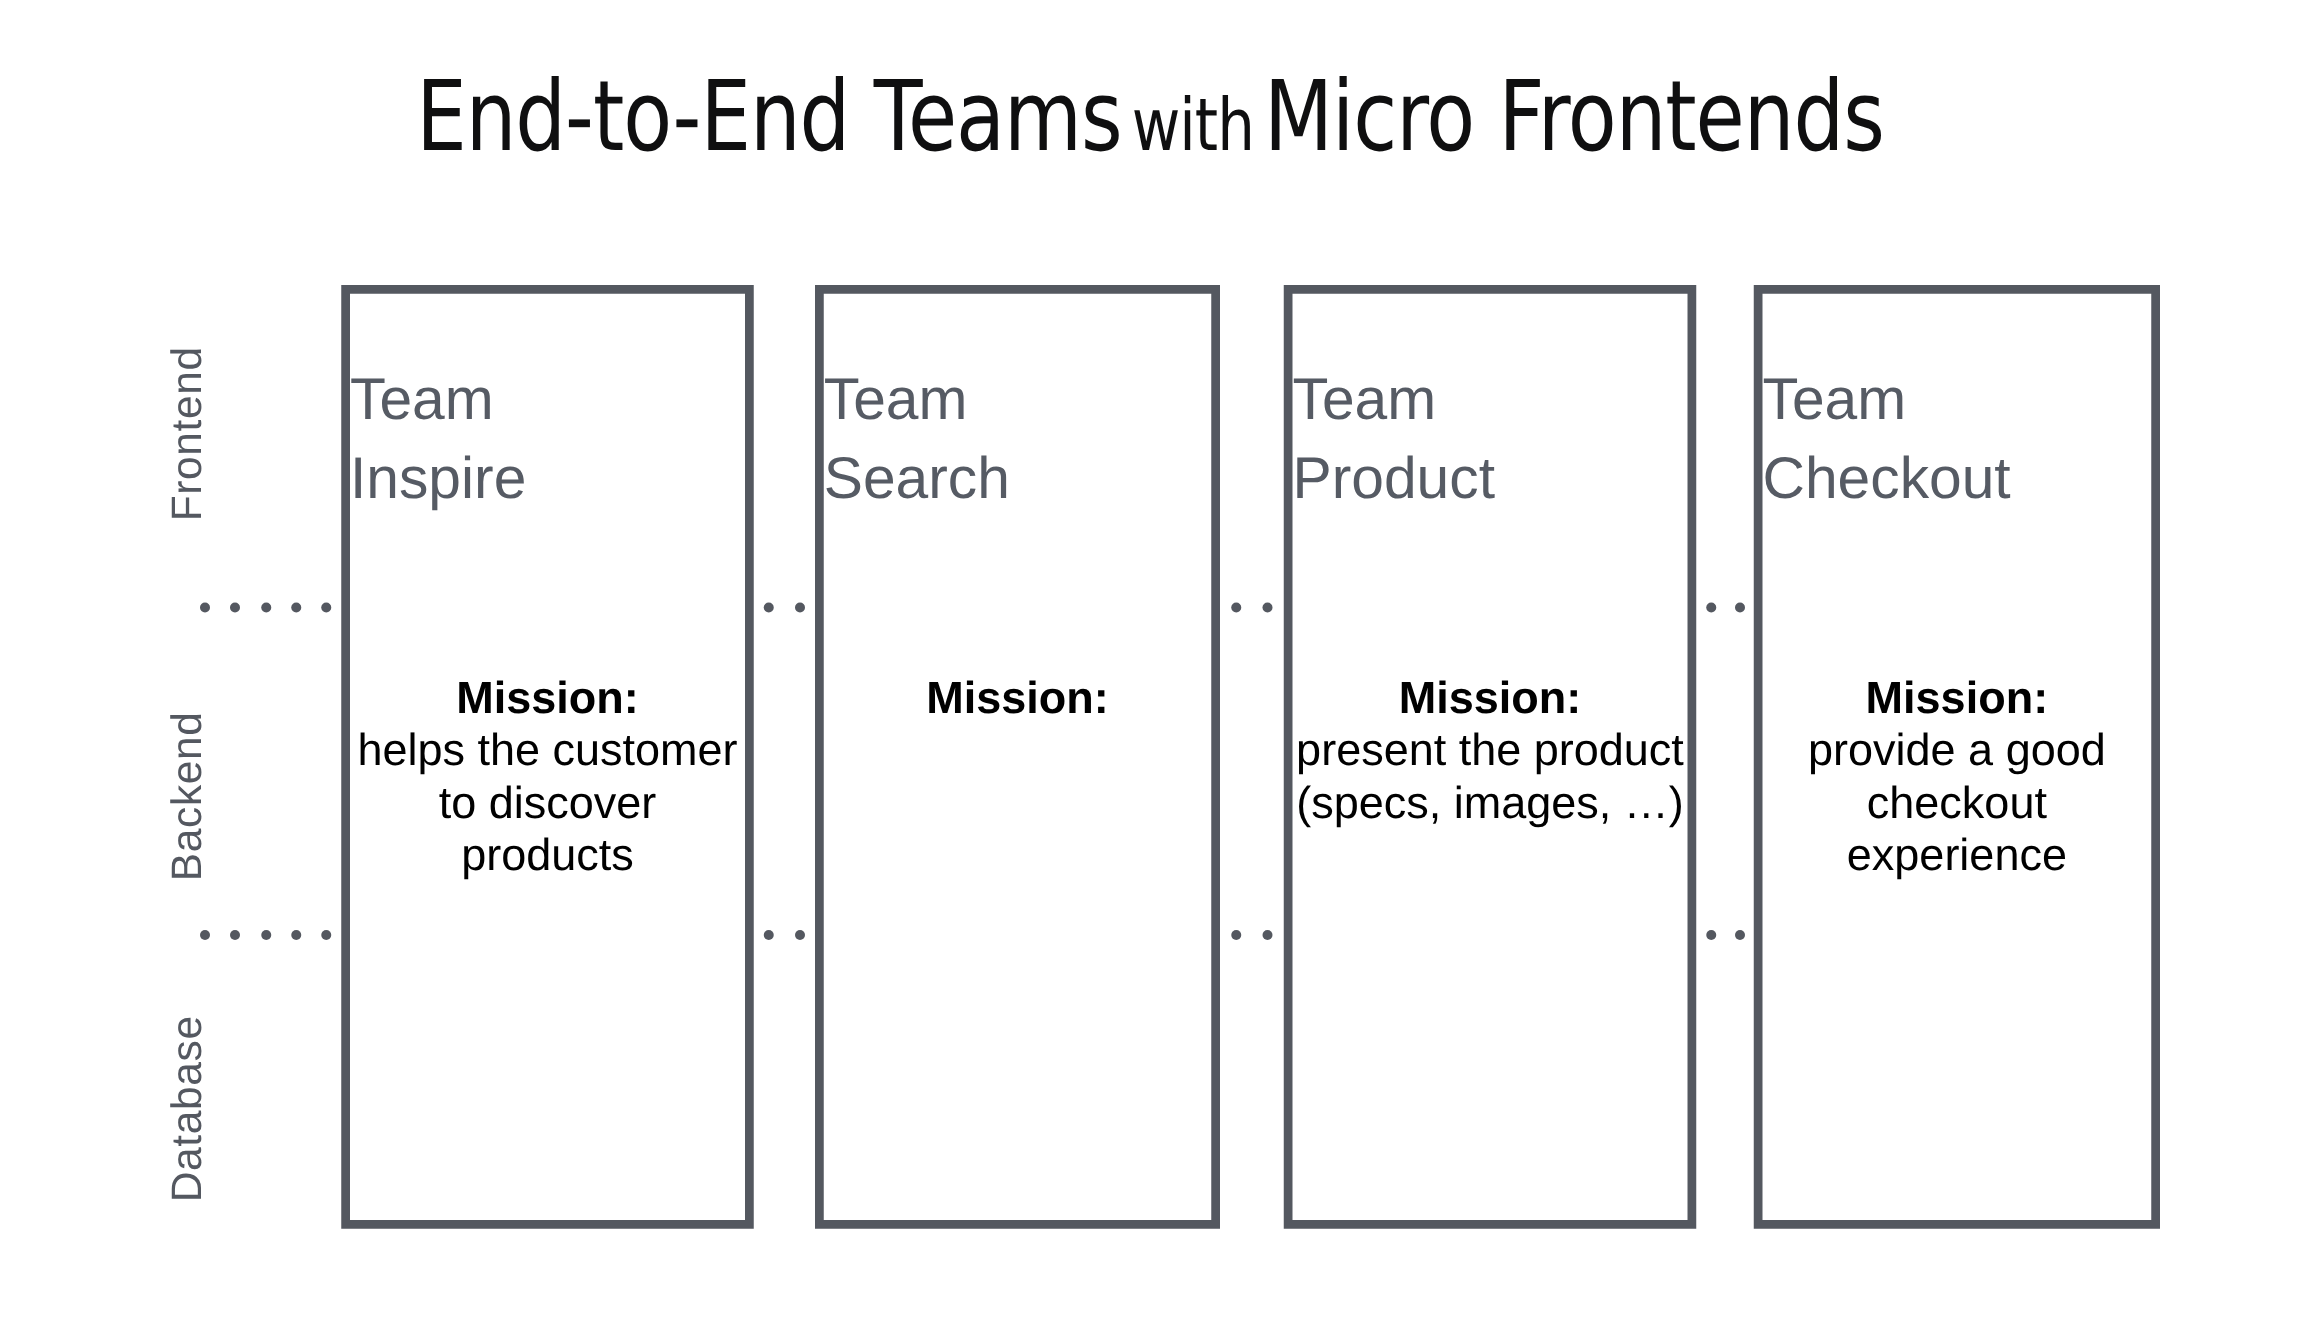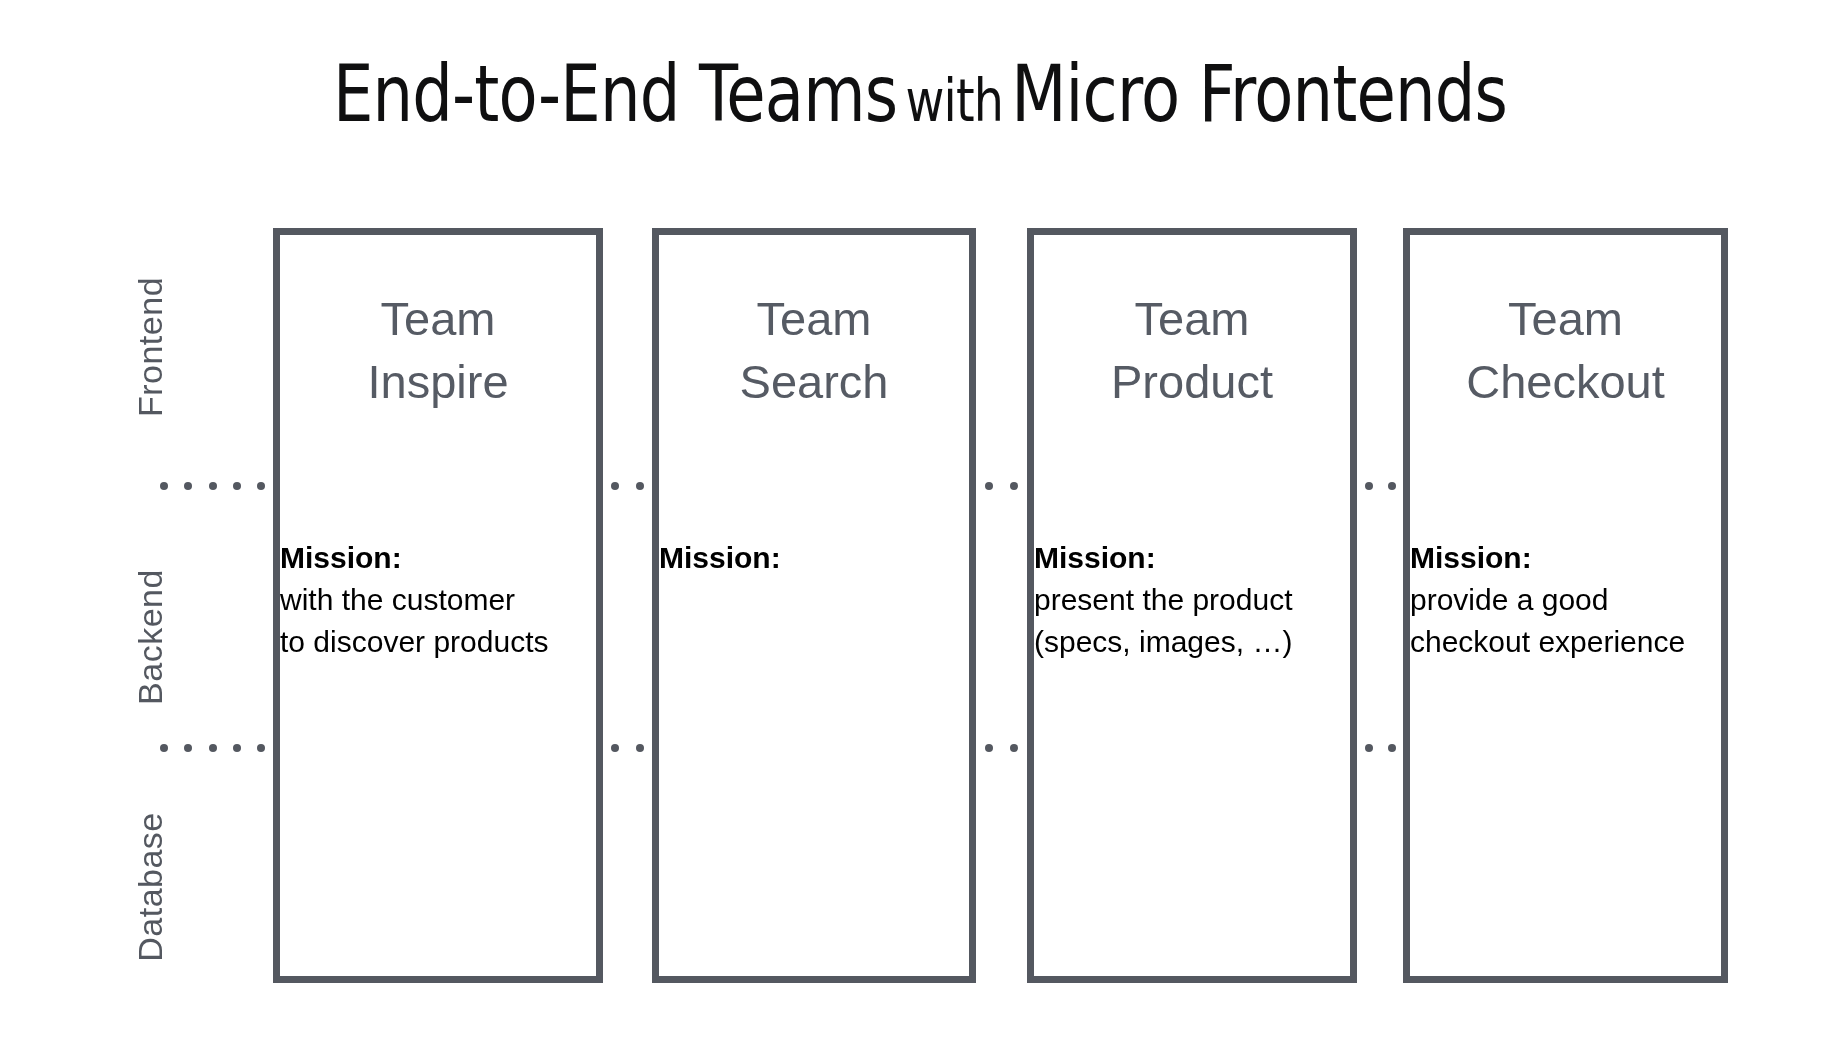--- a/index.html
+++ b/index.html
@@ -82,35 +82,35 @@
     height: 755px;
     box-sizing: border-box;
     border: 7px solid #545860;
     background: #ffffff;
   }
   .team-name {
     position: absolute;
     left: 0;
     right: 0;
     top: 52px;
-    text-align: center;
     color: #565b64;
     font-family: "Liberation Sans", sans-serif;
     font-size: 47px;
     line-height: 63px;
     font-weight: 400;
   }
   .mission-block {
     position: absolute;
     left: 0;
     right: 0;
     top: 302px;
+    text-align: center;
     color: #000000;
     font-family: "Liberation Sans", sans-serif;
-    font-size: 30px;
+    font-size: 36px;
     line-height: 42px;
   }
   .mission-title {
     font-weight: 700;
     display: block;
   }
   .mission-line {
     font-weight: 400;
     display: block;
   }
@@ -153,21 +153,21 @@
       <div class="dot" style="left: 1387.5px; top: 744px;"></div>
     </div>
 
   <div class="team-box" id="team-box-0" style="left: 273px; width: 330px;">
     <div class="team-name">
       <span>Team</span><br>
       <span>Inspire</span>
     </div>
     <div class="mission-block">
       <span class="mission-title">Mission:</span>
-      <span class="mission-line">with the customer</span>
+      <span class="mission-line">helps the customer</span>
       <span class="mission-line">to discover products</span>
     </div>
   </div>
 
   <div class="team-box" id="team-box-1" style="left: 652px; width: 324px;">
     <div class="team-name">
       <span>Team</span><br>
       <span>Search</span>
     </div>
     <div class="mission-block">

